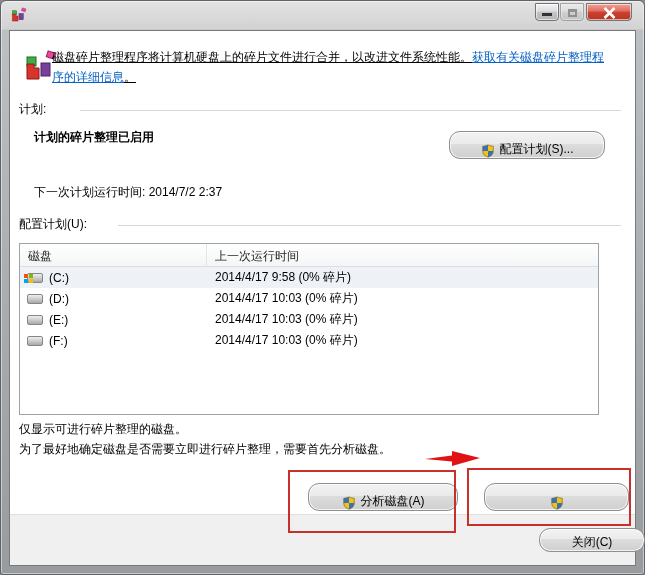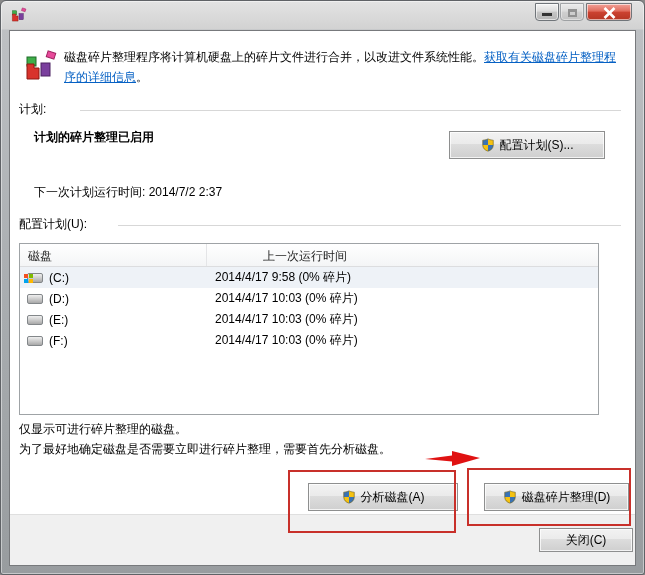--- a/index.html
+++ b/index.html
@@ -17,41 +17,41 @@
   .cap-max { right:60px; width:24px; opacity:.55; }
   .cap-close { right:12px; width:46px;
     background:linear-gradient(180deg,#f2a198,#e06b5c 45%,#cc4231 50%,#b53523); }
   .glyph-min { position:absolute; left:6px; bottom:4px; width:10px; height:3px; background:#333; }
   .glyph-max { position:absolute; left:7px; top:5px; width:9px; height:8px; border:2px solid #555; border-top-width:3px; }
   .glyph-close { position:absolute; left:16px; top:3px; width:13px; height:12px; }
   .client { position:absolute; left:8px; right:8px; top:29px; bottom:8px;
     background:#ffffff; border:1px solid #77797c; }
   
   .intro-icon { position:absolute; left:14px; top:18px; width:34px; height:34px; }
-  .intro-text { position:absolute; left:54px; top:16px; width:562px; line-height:20px; }
+  .intro-text { position:absolute; left:42px; top:16px; width:562px; line-height:20px;text-decoration:underline; }
   .link { color:#0661c4; text-decoration:underline; cursor:pointer; }
   .sep { position:absolute; height:1px; background:#d7d7d7; right:14px; }
   .sec-label { position:absolute; left:9px; }
   
   .plan-status { position:absolute; left:24px; top:98px; font-weight:bold;font-family:Liberation Serif, serif; }
   .plan-freq { position:absolute; left:24px; top:126px; }
   .plan-next { position:absolute; left:24px; top:153px; }
-  .btn { position:absolute; display:flex; align-items:center; justify-content:center; gap:5px;
-    border:1px solid #8e8f8f; border-radius:0; color:#000; cursor:pointer;
+  .btn { position:absolute; display:flex; align-items:flex-end; justify-content:center; gap:5px;
+    border:1px solid #8e8f8f; border-radius:11px; color:#000; cursor:pointer;
     background:linear-gradient(180deg,#f2f2f2 0%,#ebebeb 45%,#dddddd 46%,#cfcfcf 100%);
     box-shadow:inset 0 0 0 1px rgba(255,255,255,.75); }
   .btn-config { left:439px; top:100px; width:156px; height:28px; }
   .btn-analyze { left:290px; top:452px; width:150px; height:28px;margin-left:8px; }
   .btn-defrag { left:474px; top:452px; width:145px; height:28px; }
-  .btn-close-dlg { left:529px; top:497px; width:94px; height:24px; }
+  .btn-close-dlg { left:529px; top:497px; width:106px; height:24px; }
   
   .disk-table { position:absolute; left:9px; top:212px; width:580px; height:172px;
     border:1px solid #9fa3a6; background:#fff; }
   .t-head { display:flex; height:23px; background:linear-gradient(180deg,#ffffff,#f4f5f6);
-    border-bottom:1px solid #dcdddf;gap:48px; }
+    border-bottom:1px solid #dcdddf; }
   .t-hcell { padding:4px 0 0 8px; border-right:1px solid #e4e5e7; color:#1f1f1f; }
   .t-hcell:last-child { border-right:none; }
   .c1 { width:187px; } .c2 { width:238px; } .c3 { flex:1; }
   .t-row { display:flex; height:21px; align-items:center; }
   .t-row.selected { background:#eef2f7; }
   .t-cell { padding-left:8px; }
   .t-cell.c1 { display:flex; align-items:center; gap:5px; padding-left:6px; }
   .drive-wrap { position:relative; width:18px; height:14px; }
   .drive-body { position:absolute; left:1px; top:2px; width:16px; height:10px;
     background:linear-gradient(180deg,#efefef,#c9c9c9 55%,#a8a8a8); border:1px solid #83878a; border-radius:2px; }
@@ -201,21 +201,20 @@
     </div>
 
     <div class="btn btn-defrag">
       <svg width="14" height="14" viewBox="0 0 16 16">
         <path d="M8 1 C10 2 13 2.5 14 2.5 V8 H8 Z" fill="#f5c211"></path>
         <path d="M8 1 C6 2 3 2.5 2 2.5 V8 H8 Z" fill="#3973b5"></path>
         <path d="M2 8 C2 12 5 14.3 8 15 V8 Z" fill="#f5c211"></path>
         <path d="M8 8 H14 C14 12 11 14.3 8 15 Z" fill="#3973b5"></path>
         <path d="M8 1 C10 2 13 2.5 14 2.5 V8 C14 12 11 14.3 8 15 C5 14.3 2 12 2 8 V2.5 C3 2.5 6 2 8 1 Z" fill="none" stroke="#6b5a14" stroke-width="0.7"></path>
       </svg>
-      <span>磁盘碎片整理(D)</span>
     </div>
 
     <div class="btn btn-close-dlg">
       <span>关闭(C)</span>
     </div>
 
     <div class="ann ann-box ann-box1"></div>
     <div class="ann ann-box ann-box2"></div>
     <svg class="ann ann-arrow" width="58" height="22" viewBox="0 0 58 22">
       <polygon points="0,12 27,8.5 27,4 55,11 27,19 27,14.5" fill="#e01212"></polygon>

